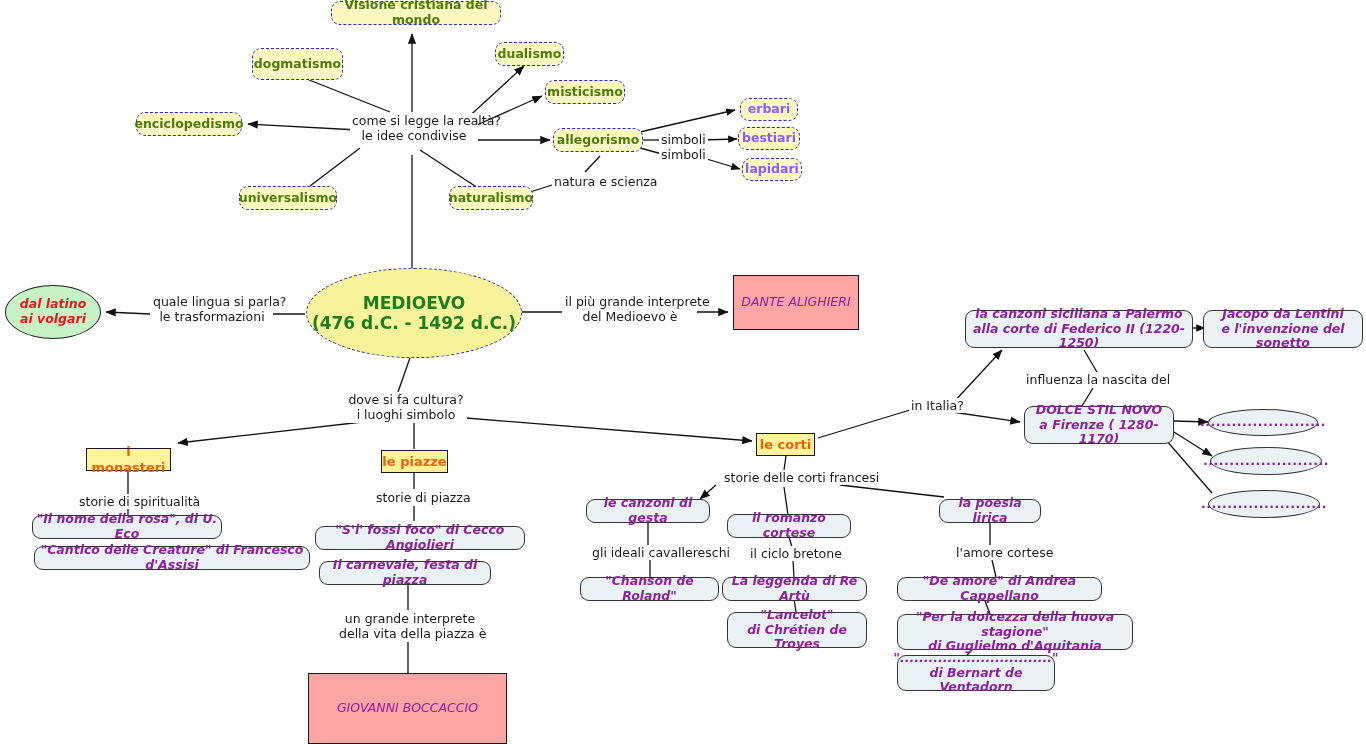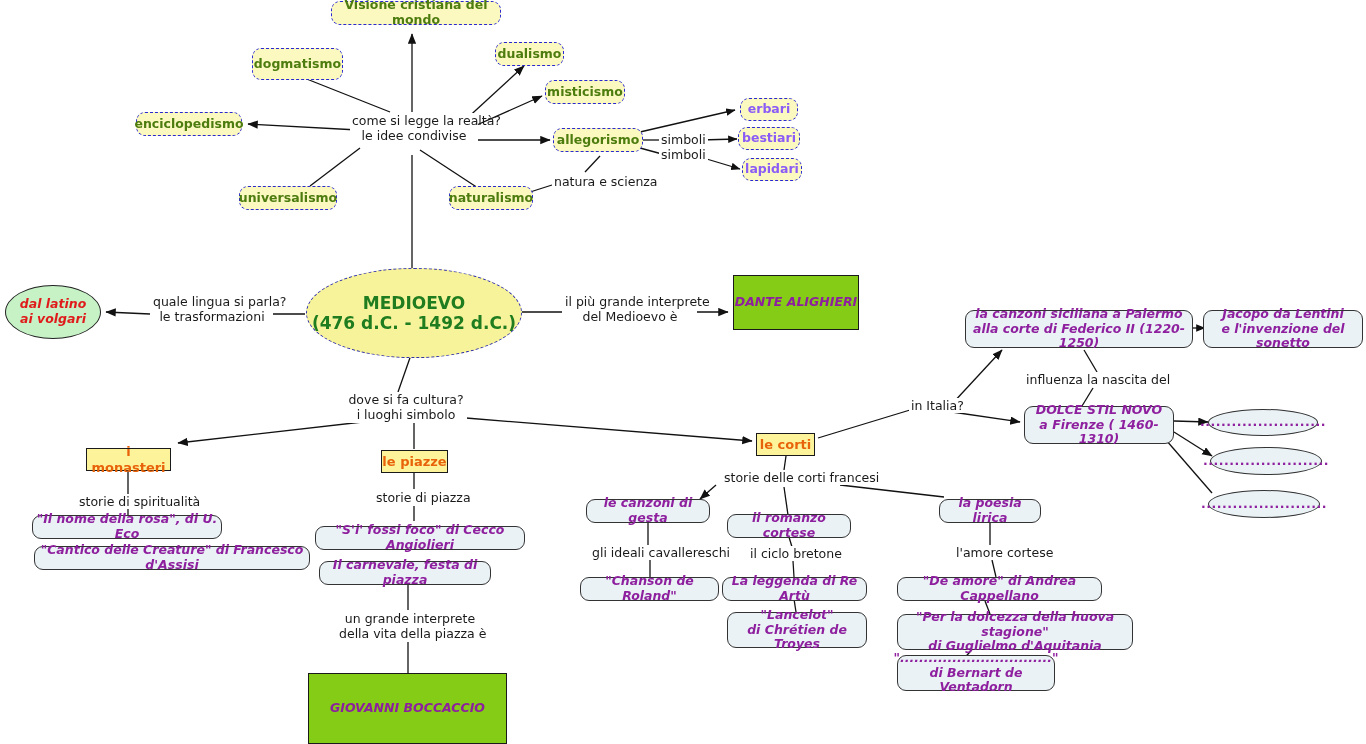--- a/index.html
+++ b/index.html
@@ -25,22 +25,22 @@
             color:#1f7d1f;font-weight:bold;font-size:17px;}
 
   
   .ell-green{background:#c6f2c6;border:1.6px solid #222;border-radius:50%;
              color:#e01b1b;font-weight:bold;font-style:italic;font-size:12.5px;}
 
   
   .b-round{background:#eaf2f6;border:1.5px solid #333;border-radius:9px;
            color:#8e1f9e;font-weight:bold;font-style:italic;font-size:12.5px;}
   
-  .b-square{background:#84cc16;border:1.5px solid #1a1a1a;color:#8e1f9e;
-            font-weight:bold;font-style:italic;font-size:12.5px;}
+  .b-square{background:#fca5a5;border:1.5px solid #1a1a1a;color:#8e1f9e;
+            font-weight:normal;font-style:italic;font-size:12.5px;}
   
   .b-ell{background:#eaf2f6;border:1.5px solid #333;border-radius:50%;
          color:#8e1f9e;font-weight:bold;font-size:12.5px;letter-spacing:0.5px;}
 
   
   .lbl{position:absolute;color:#1a1a1a;font-size:12.5px;line-height:1.22;
        text-align:center;background:#ffffff;white-space:nowrap;padding:0 2px;}
 </style>
 </head>
 <body>
@@ -188,21 +188,21 @@
 
   <div class="node b-round" style="left:1203px;top:310px;width:160px;height:38px;flex-direction:column;">
     <div>Jacopo da Lentini</div>
     <div>e l'invenzione del sonetto</div>
   </div>
 
   <div class="lbl" style="left:1024px;top:372px;">influenza la nascita del</div>
 
   <div class="node b-round" style="left:1024px;top:406px;width:150px;height:38px;flex-direction:column;">
     <div>DOLCE STIL NOVO</div>
-    <div>a Firenze ( 1460-1310)</div>
+    <div>a Firenze ( 1280-1170)</div>
   </div>
 
   <div class="node b-ell" style="left:1208px;top:409px;width:110px;height:27px;">........................</div>
   <div class="node b-ell" style="left:1210px;top:447px;width:112px;height:28px;">........................</div>
   <div class="node b-ell" style="left:1208px;top:490px;width:112px;height:28px;">........................</div>
 
   <div class="lbl" style="left:909px;top:398px;">in Italia?</div>
 
   <div class="lbl" style="left:345px;top:392px;width:118px;">
     <div>dove si fa cultura?</div>

